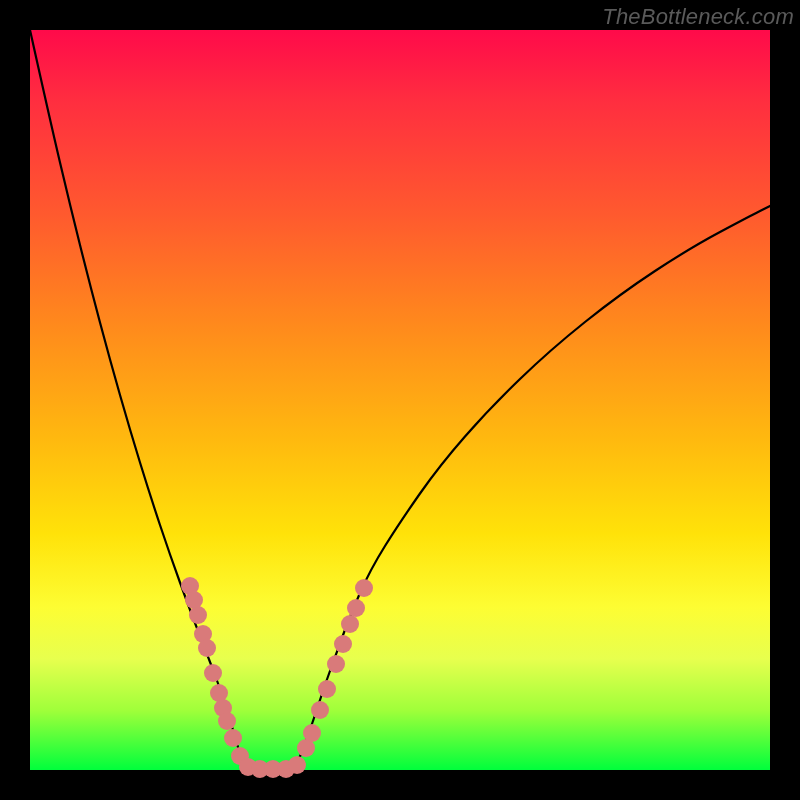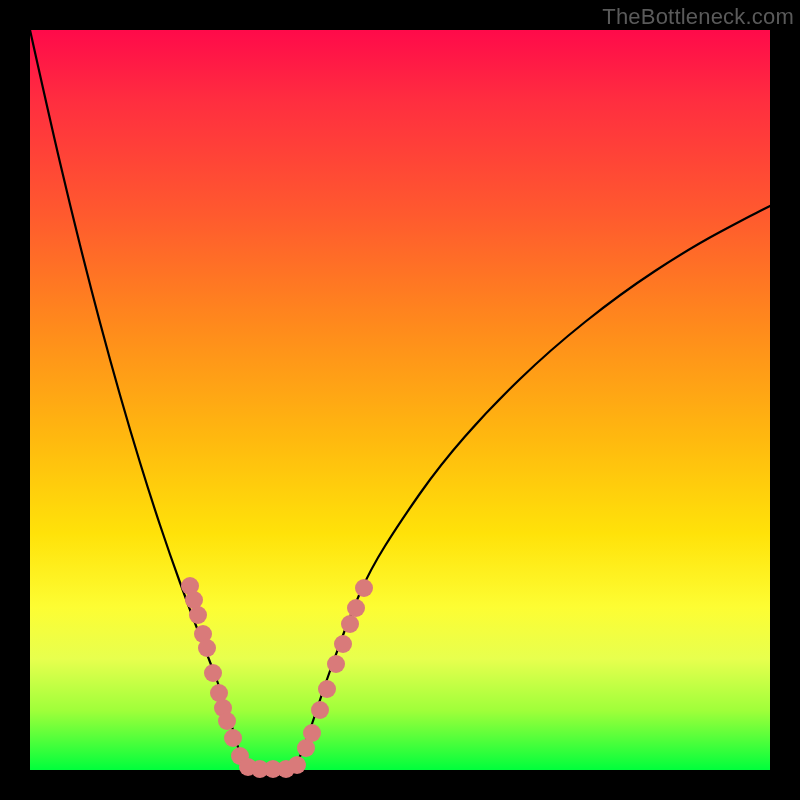--- a/index.html
+++ b/index.html
@@ -40,20 +40,21 @@
   }
   .watermark {
     position: absolute;
     top: 4px;
     right: 6px;
     color: #5a5a5a;
     font-size: 22px;
     letter-spacing: 0.2px;
     font-weight: 500;
     user-select: none;
+    font-style: italic;
   }
   svg.curve-layer {
     position: absolute;
     left: 0;
     top: 0;
     width: 740px;
     height: 740px;
     overflow: visible;
   }
 </style>

